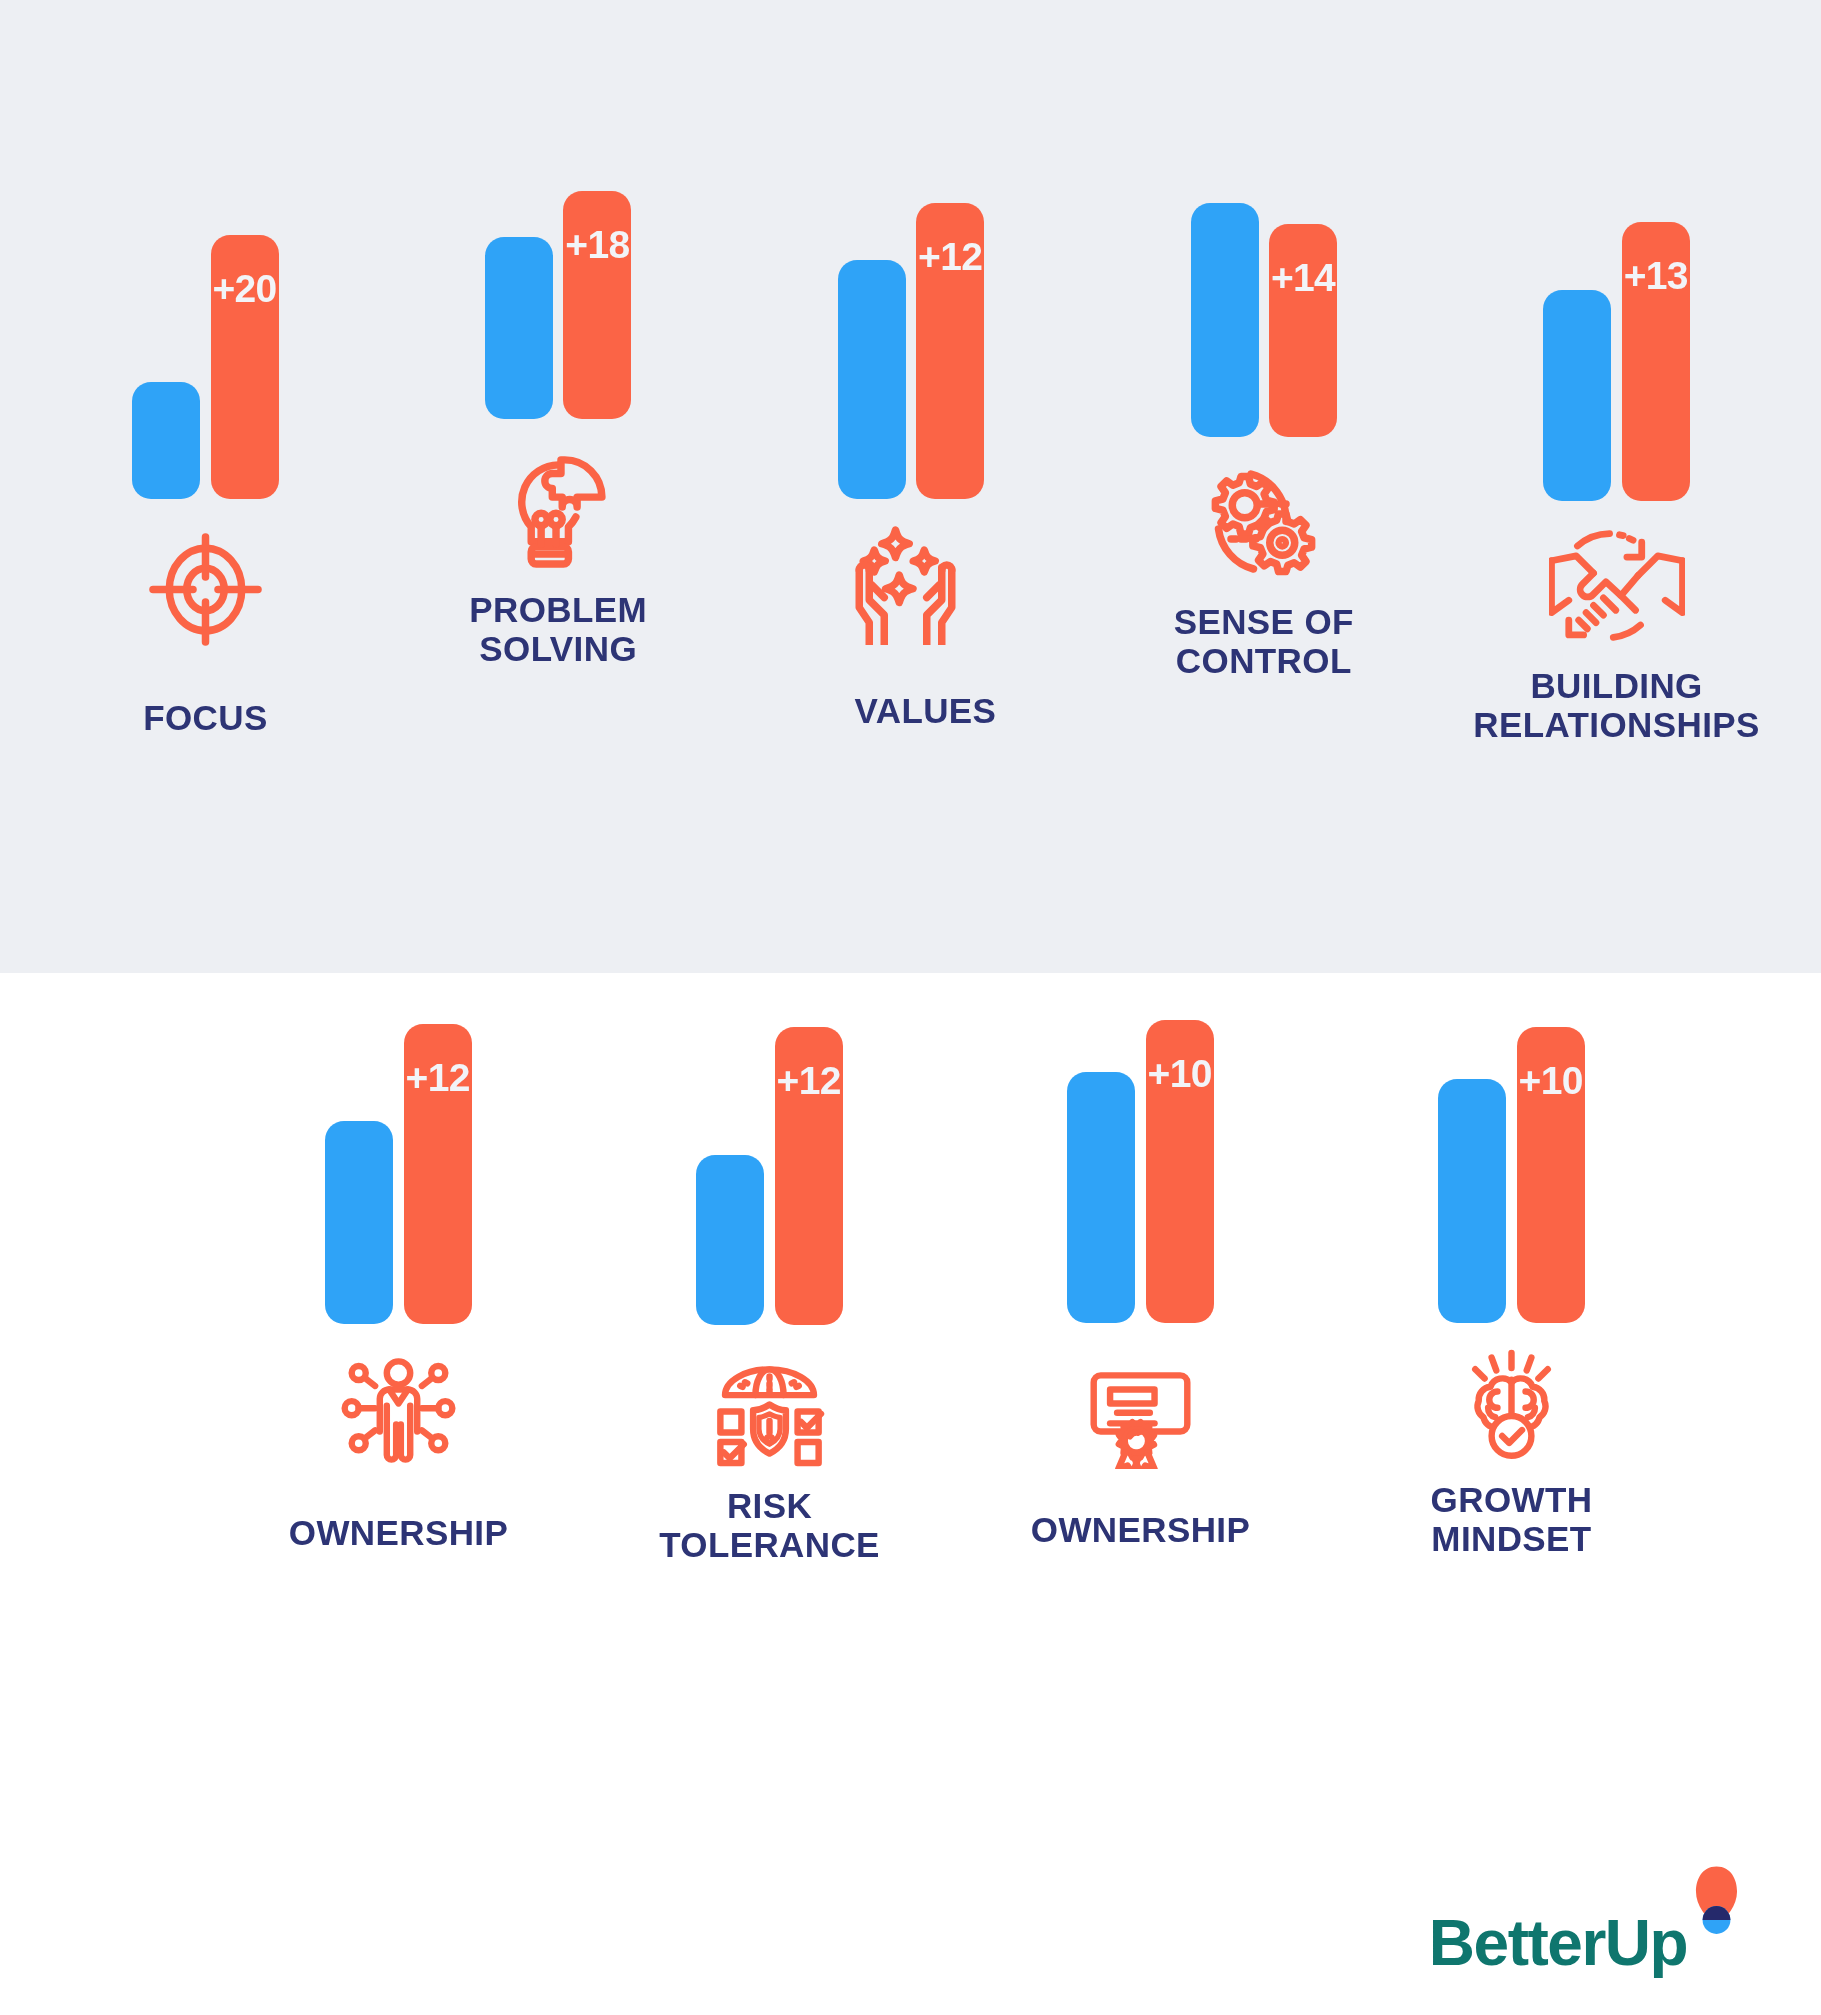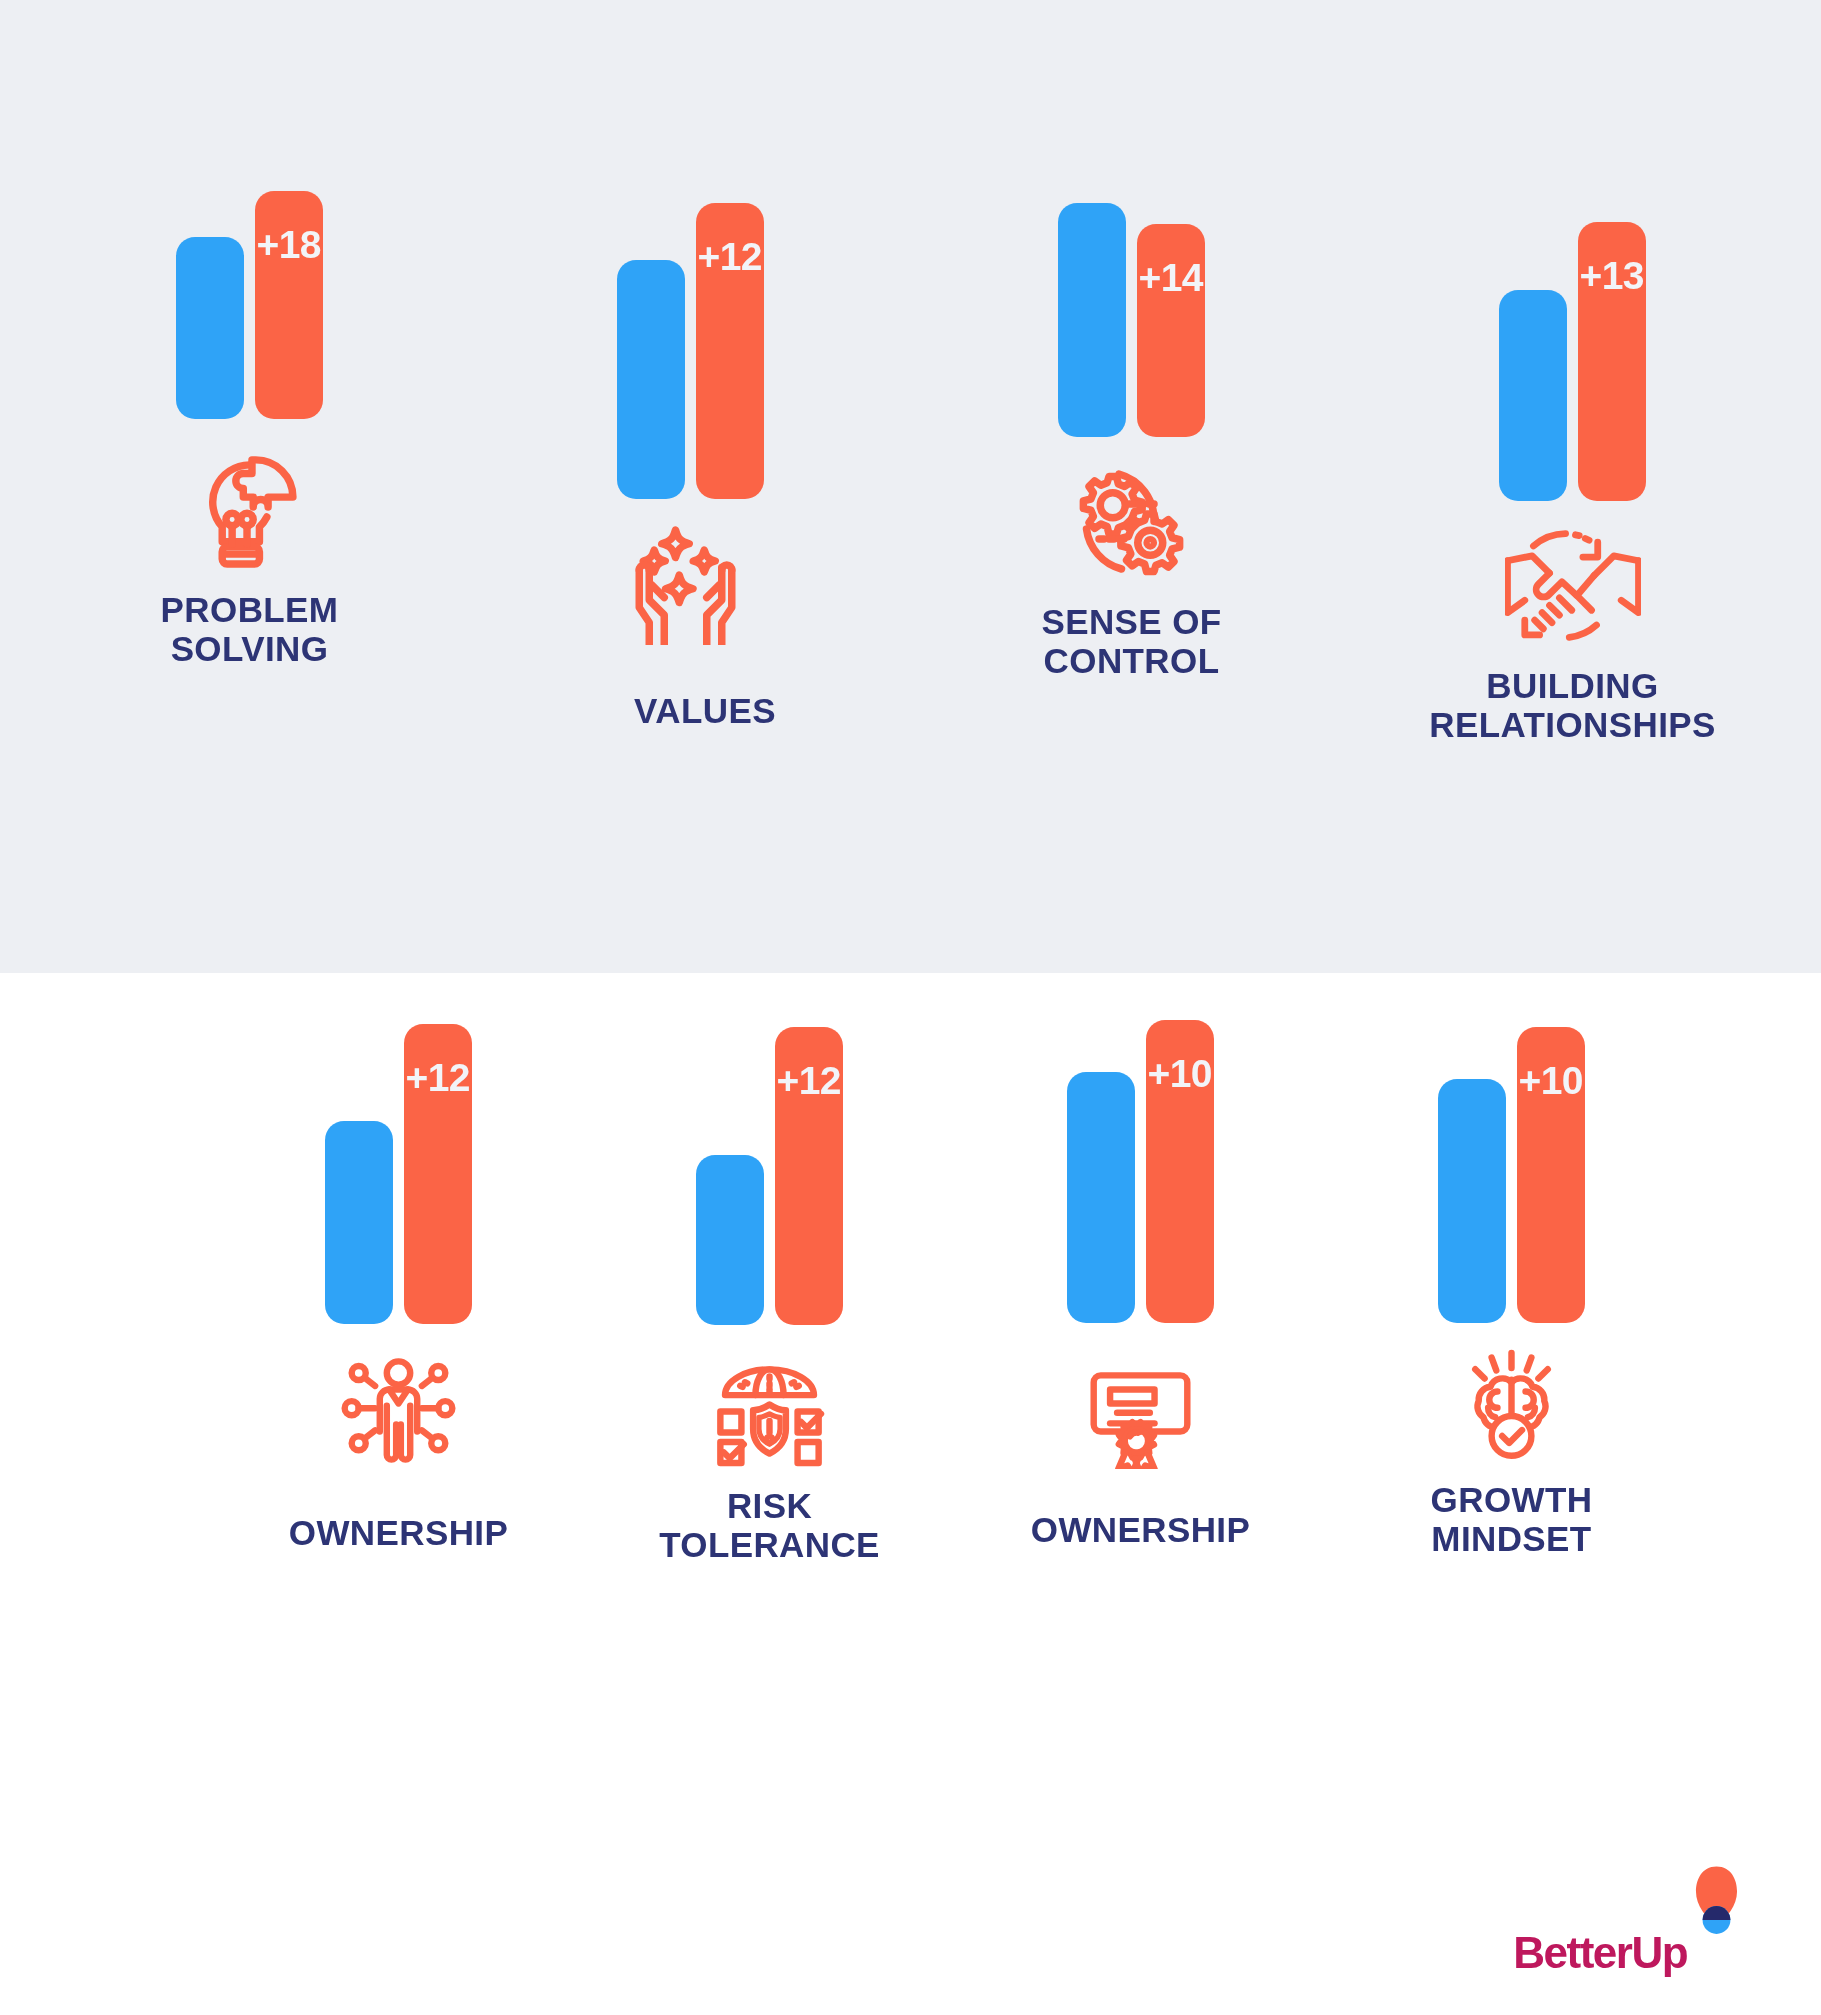--- a/index.html
+++ b/index.html
@@ -102,40 +102,59 @@
 
   
   .logo {
     position:absolute;
     right:82px;
     bottom:40px;
     display:flex;
     align-items:flex-end;
   }
   .logo-text {
-    color:#be185d;
-    font-size:44px;
+    color:#0f766e;
+    font-size:64px;
     font-weight:bold;
     letter-spacing:-1.5px;
     line-height:1;
     text-align:center;
   }
   .logo-mark {
     position:relative;
     width:47px;
     height:110px;
     margin-left:5.9px;
   }
 </style>
 </head>
 <body>
 
 <div class="section section-top">
   <div class="groups groups-top">
 
+    <div class="group">
+      <div class="bars" style="margin-top:235px;">
+        <div class="bar bar-blue" style="height:117px;"></div>
+        <div class="bar bar-orange" style="height:264px;">
+          <span class="bar-value">+20</span>
+        </div>
+      </div>
+      <div class="icon-wrap" style="margin-top:28px;height:125px;">
+        <svg width="125" height="125" viewBox="0 0 100 100" fill="none" stroke="#fb6446" stroke-width="6" stroke-linecap="round">
+          <ellipse cx="50" cy="50" rx="29" ry="33"></ellipse>
+          <ellipse cx="50" cy="50" rx="15" ry="17"></ellipse>
+          <line x1="50" y1="8" x2="50" y2="40"></line>
+          <line x1="50" y1="60" x2="50" y2="92"></line>
+          <line x1="8" y1="50" x2="40" y2="50"></line>
+          <line x1="60" y1="50" x2="92" y2="50"></line>
+        </svg>
+      </div>
+      <div class="label" style="margin-top:46px;">FOCUS</div>
+    </div>
 
     <div class="group">
       <div class="bars" style="margin-top:191px;">
         <div class="bar bar-blue" style="height:182px;"></div>
         <div class="bar bar-orange" style="height:228px;">
           <span class="bar-value">+18</span>
         </div>
       </div>
       <div class="icon-wrap" style="margin-top:28px;height:125px;">
         <svg width="129" height="125" viewBox="0 0 104 100" fill="none" stroke="#fb6446" stroke-width="6" stroke-linejoin="round" stroke-linecap="round">

